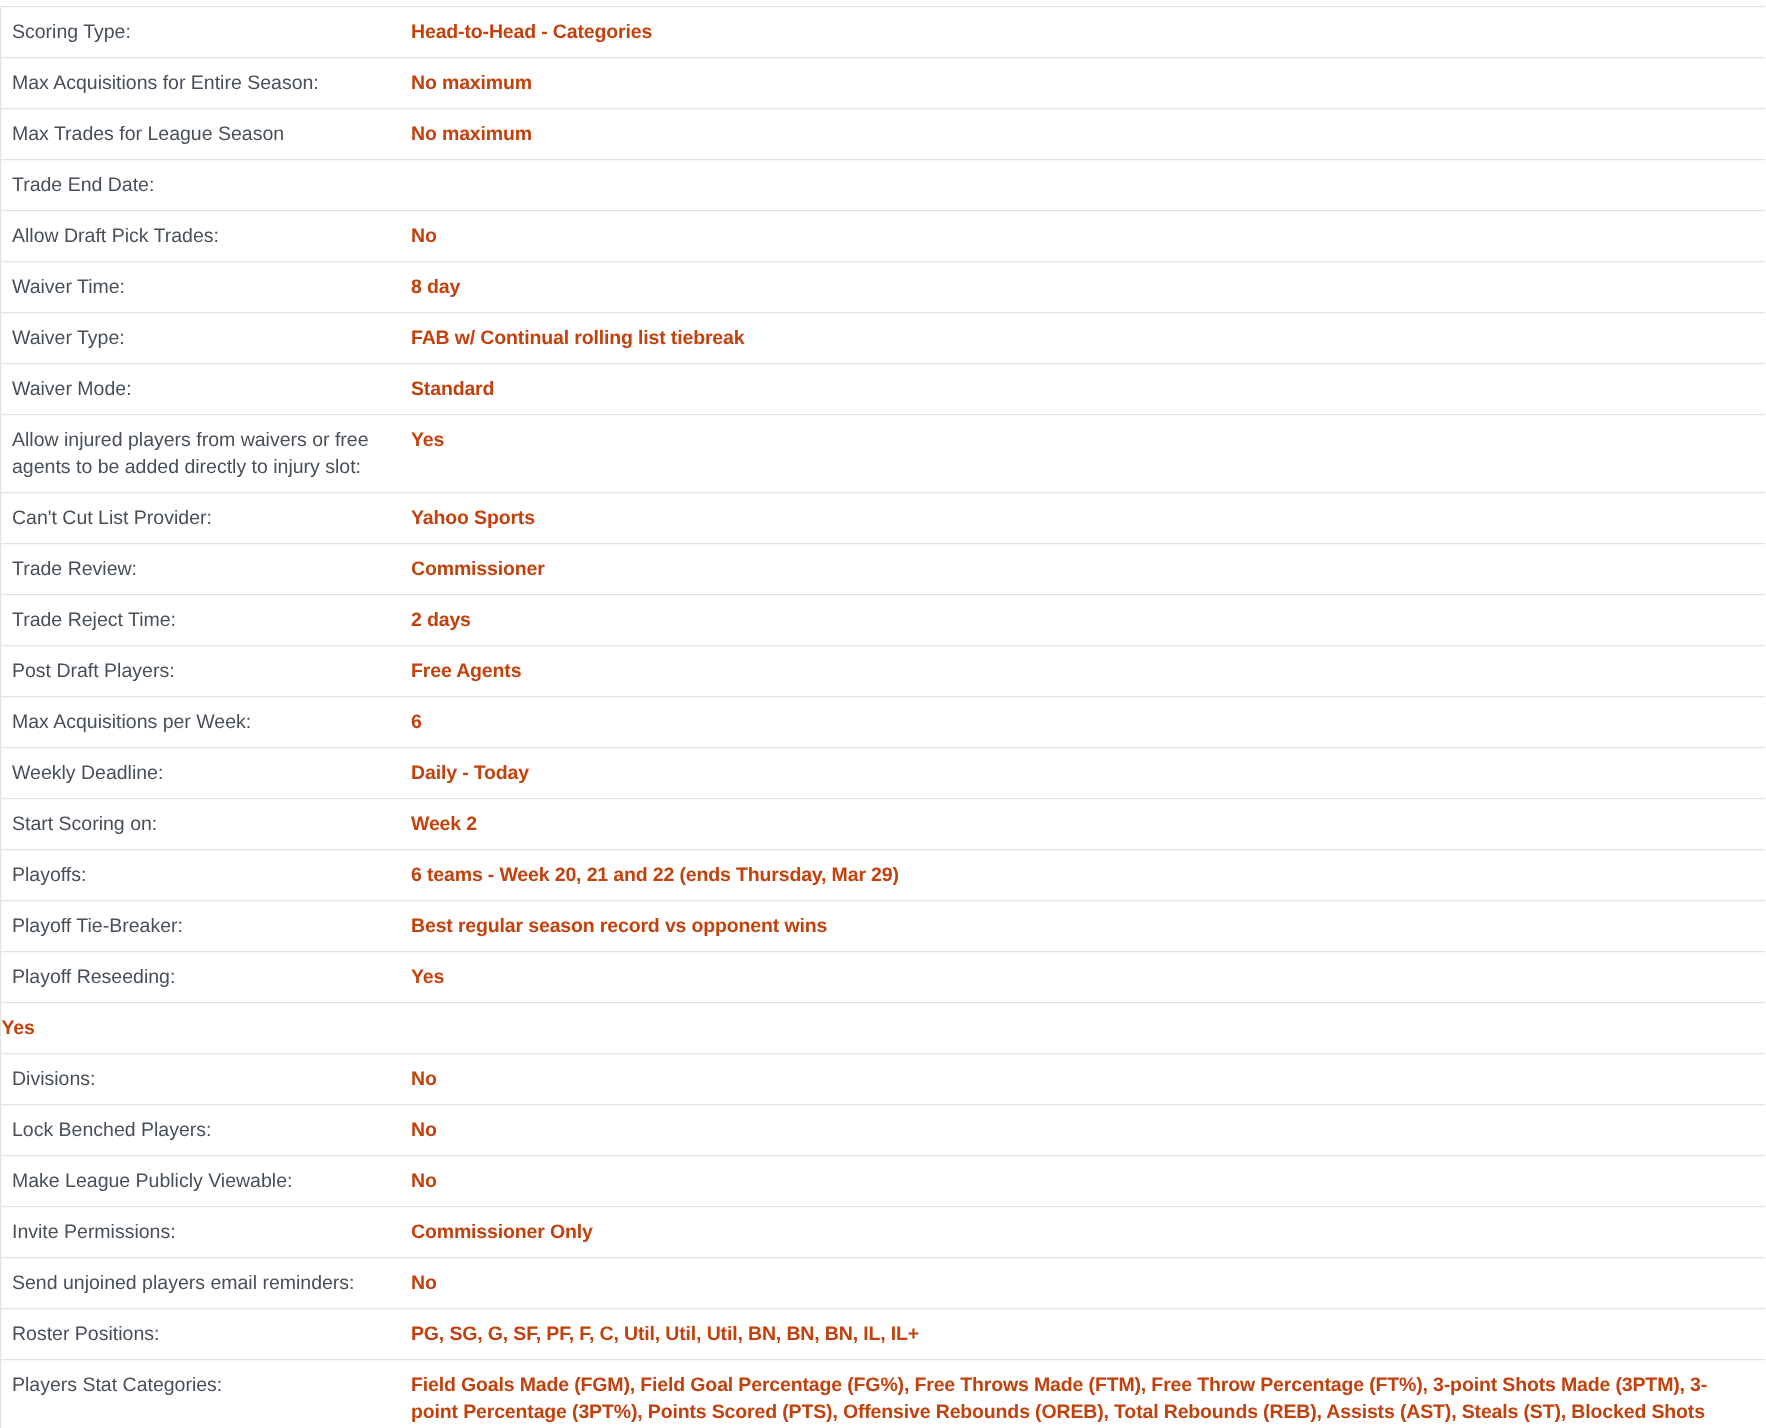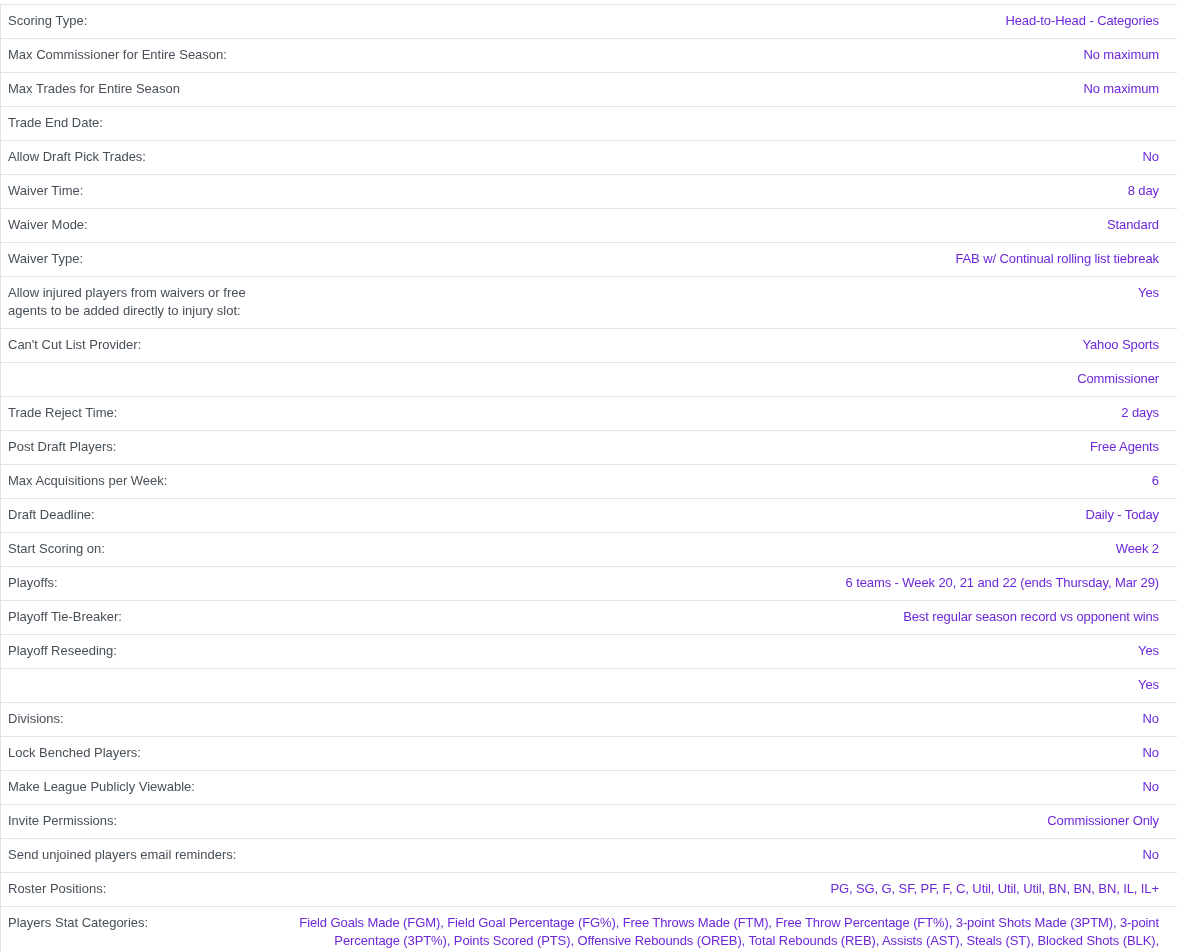--- a/index.html
+++ b/index.html
@@ -30,104 +30,104 @@
     flex: 0 0 253px;
     padding-left: 7px;
     margin-right: 13px;
     color: #474f58;
     font-size: 13px;
     line-height: 18px;
   }
   .setting-value {
     flex: 1 1 auto;
     padding-right: 18px;
-    color: #6d28d9;
-    font-weight: normal;
+    color: #c2410c;
+    font-weight: bold;
     font-size: 13px;
     line-height: 18px;
     letter-spacing: -0.1px;
-    text-align: right;
   }
 </style>
 </head>
 <body>
 
 <div class="page">
   <div class="settings-table">
 
     <div class="setting-row">
       <div class="setting-label">Scoring Type:</div>
       <div class="setting-value">Head-to-Head - Categories</div>
     </div>
 
     <div class="setting-row">
-      <div class="setting-label">Max Commissioner for Entire Season:</div>
+      <div class="setting-label">Max Acquisitions for Entire Season:</div>
       <div class="setting-value">No maximum</div>
     </div>
 
     <div class="setting-row">
-      <div class="setting-label">Max Trades for Entire Season</div>
+      <div class="setting-label">Max Trades for League Season</div>
       <div class="setting-value">No maximum</div>
     </div>
 
     <div class="setting-row">
       <div class="setting-label">Trade End Date:</div>
     </div>
 
     <div class="setting-row">
       <div class="setting-label">Allow Draft Pick Trades:</div>
       <div class="setting-value">No</div>
     </div>
 
     <div class="setting-row">
       <div class="setting-label">Waiver Time:</div>
       <div class="setting-value">8 day</div>
     </div>
 
     <div class="setting-row">
-      <div class="setting-label">Waiver Mode:</div>
-      <div class="setting-value">Standard</div>
+      <div class="setting-label">Waiver Type:</div>
+      <div class="setting-value">FAB w/ Continual rolling list tiebreak</div>
     </div>
 
     <div class="setting-row">
-      <div class="setting-label">Waiver Type:</div>
-      <div class="setting-value">FAB w/ Continual rolling list tiebreak</div>
+      <div class="setting-label">Waiver Mode:</div>
+      <div class="setting-value">Standard</div>
     </div>
 
     <div class="setting-row">
       <div class="setting-label">Allow injured players from waivers or free agents to be added directly to injury slot:</div>
       <div class="setting-value">Yes</div>
     </div>
 
     <div class="setting-row">
       <div class="setting-label">Can't Cut List Provider:</div>
       <div class="setting-value">Yahoo Sports</div>
     </div>
 
     <div class="setting-row">
+      <div class="setting-label">Trade Review:</div>
       <div class="setting-value">Commissioner</div>
     </div>
 
     <div class="setting-row">
       <div class="setting-label">Trade Reject Time:</div>
       <div class="setting-value">2 days</div>
     </div>
 
     <div class="setting-row">
       <div class="setting-label">Post Draft Players:</div>
       <div class="setting-value">Free Agents</div>
     </div>
 
     <div class="setting-row">
       <div class="setting-label">Max Acquisitions per Week:</div>
       <div class="setting-value">6</div>
     </div>
 
     <div class="setting-row">
-      <div class="setting-label">Draft Deadline:</div>
+      <div class="setting-label">Weekly Deadline:</div>
       <div class="setting-value">Daily - Today</div>
     </div>
 
     <div class="setting-row">
       <div class="setting-label">Start Scoring on:</div>
       <div class="setting-value">Week 2</div>
     </div>
 
     <div class="setting-row">
       <div class="setting-label">Playoffs:</div>

